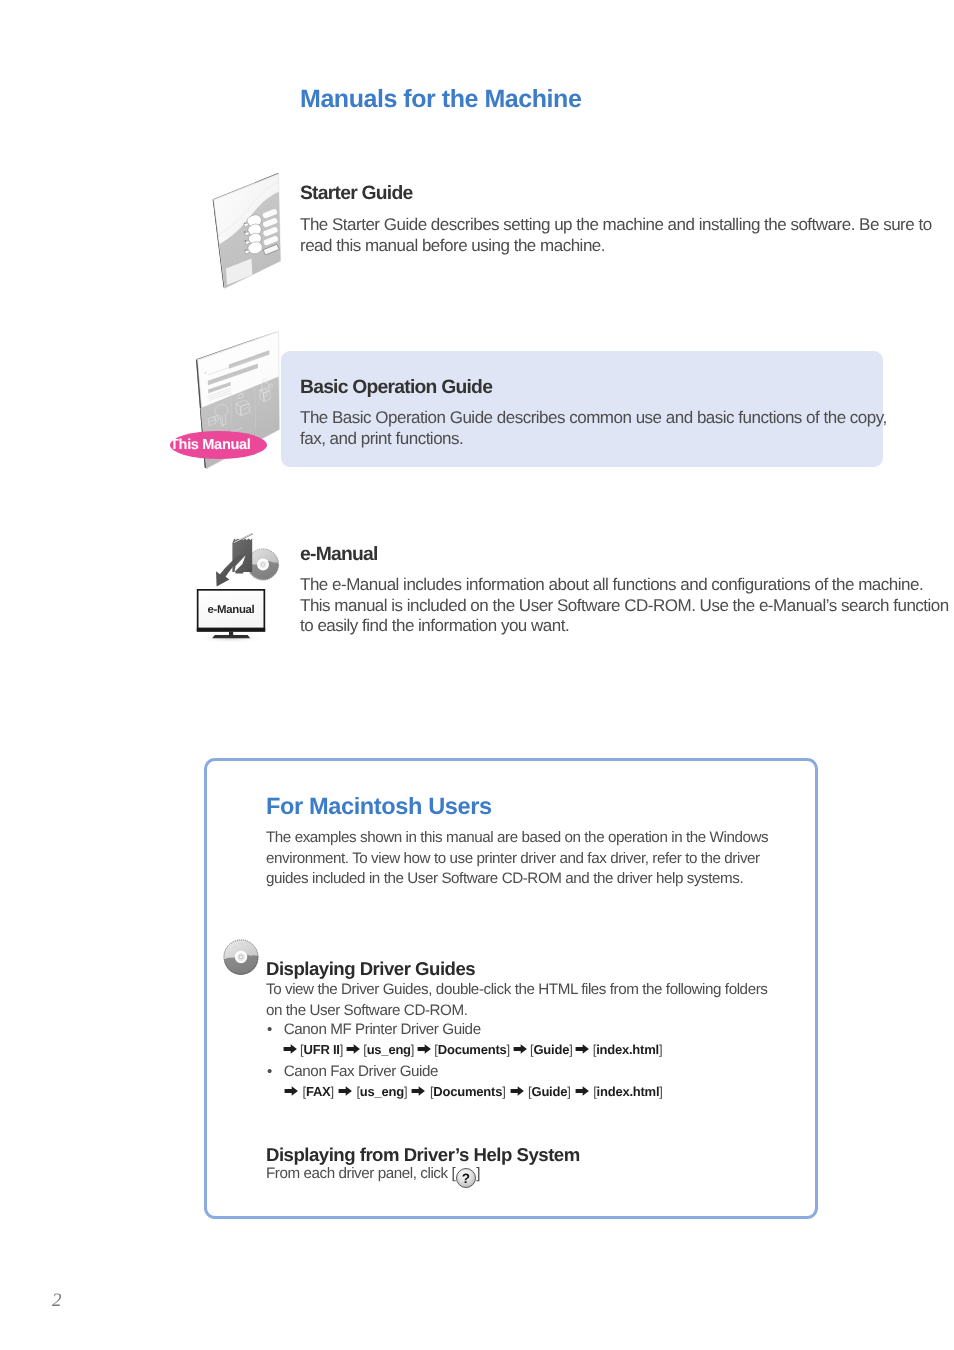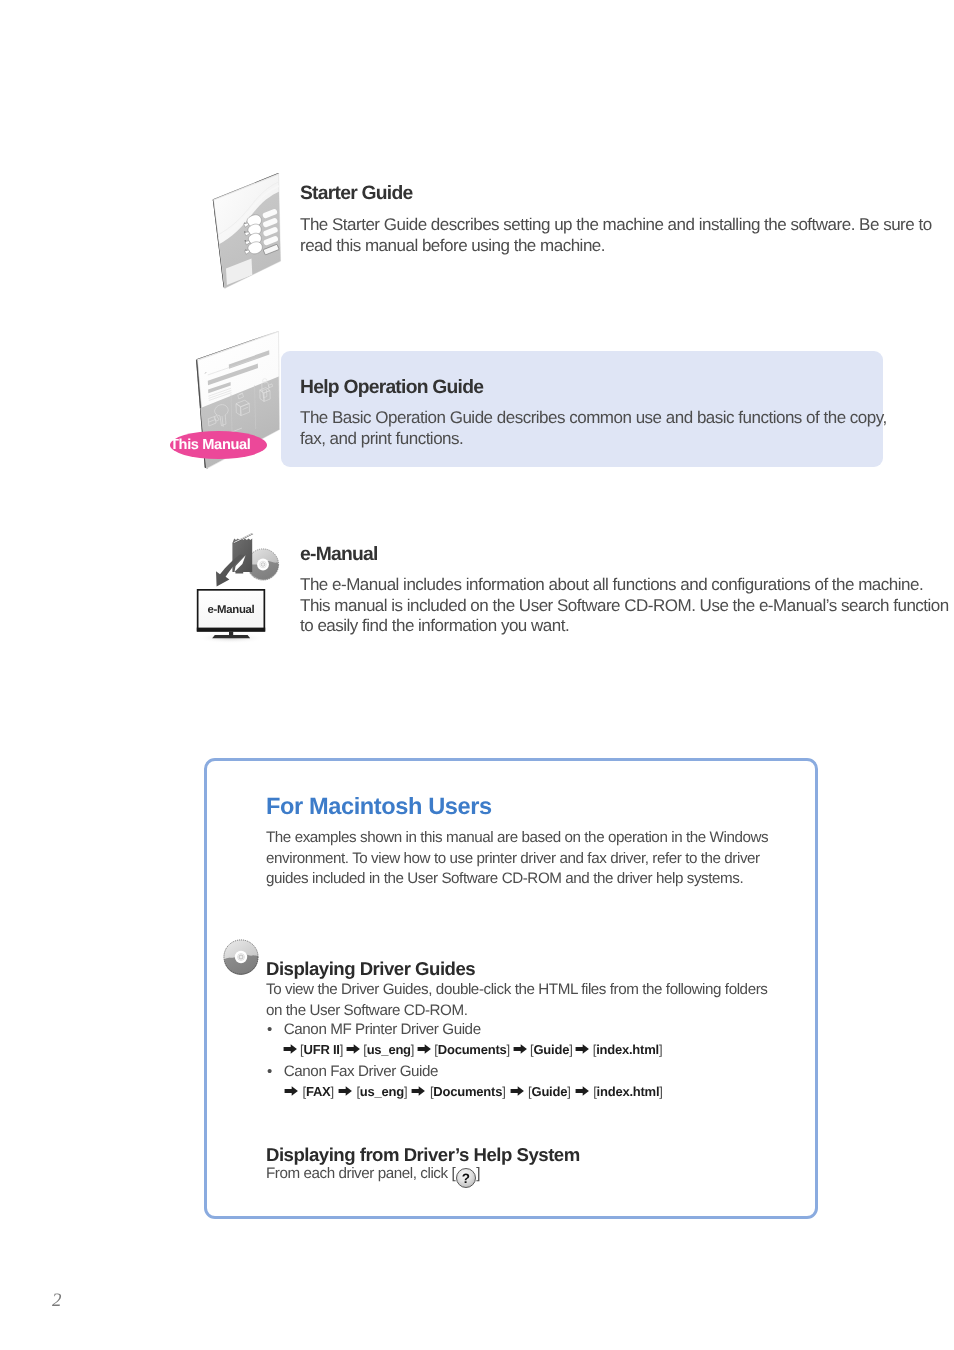--- a/index.html
+++ b/index.html
@@ -33,20 +33,21 @@
   .bullet-row .dot{display:inline-block;width:13px;color:#4d4d4d;font-size:15px;text-align:left;}
   .help-btn{display:inline-flex;align-items:center;justify-content:center;width:20px;height:20px;border-radius:50%;
             background:radial-gradient(circle at 42% 32%, #fafafa 0%, #e4e4e4 40%, #c6c6c6 72%, #9e9e9e 92%, #7e7e7e 100%);
             border:1.15px solid #575757;color:#0e0e0e;font-size:13.5px;font-weight:bold;
             vertical-align:-4.5px;margin:0 0.5px;box-sizing:border-box;line-height:1;}
 </style>
 </head>
 <body>
 
 <div class="page">
+  <div class="page-title">Manuals for the Machine</div>
 
   <svg class="ico" style="position:absolute;left:205px;top:170px;width:85px;height:125px" viewBox="0 0 85 125">
     <defs>
       <linearGradient id="sgCover" x1="0" y1="0.1" x2="0.75" y2="0.9">
         <stop offset="0" stop-color="#fdfdfd"></stop>
           <stop offset="0.45" stop-color="#f6f6f6"></stop>
           <stop offset="1" stop-color="#ededed"></stop>
       </linearGradient>
       <linearGradient id="sgBand" x1="0.05" y1="0" x2="0.5" y2="1">
         <stop offset="0" stop-color="#cbcbcb"></stop>
@@ -234,21 +235,21 @@
         <path d="M83.8 58.6 c 1.2 -2.0, 4.6 -2.7, 6.1 -0.5 l 1.3 5.0 -7.2 2.7 Z"></path>
         <path d="M84.6 66.2 l 0.9 6.6 3.4 -1.3 -0.4 -6.6"></path>
         <path d="M90.5 60.2 l 3.4 -1.3 0.7 2.4 -3.5 1.4 Z"></path>
       </g>
       <path d="M36 114 L64 103" stroke="#dcdcdc" stroke-width="0.7" fill="none"></path>
     </g>
   </svg>
   <div class="badge" style="left:170px;top:431px;width:97px;height:28px;font-size:14.6px;letter-spacing:-0.35px;">
     <span>This Manual</span>
   </div>
-  <div class="m-title" style="left:300px;top:377px;">Help Operation Guide</div>
+  <div class="m-title" style="left:300px;top:377px;">Basic Operation Guide</div>
   <div class="m-desc" style="left:300px;top:408px;">
       <div>The Basic Operation Guide describes common use and basic functions of the copy,</div>
       <div>fax, and print functions.</div>
     </div>
 
   <svg class="ico" style="position:absolute;left:195px;top:530px;width:90px;height:120px" viewBox="0 0 90 120">
     <defs>
       <linearGradient id="bookG" x1="0.05" y1="0" x2="0.95" y2="1">
         <stop offset="0" stop-color="#6f6f6f"></stop>
           <stop offset="1" stop-color="#4e4e4e"></stop>

